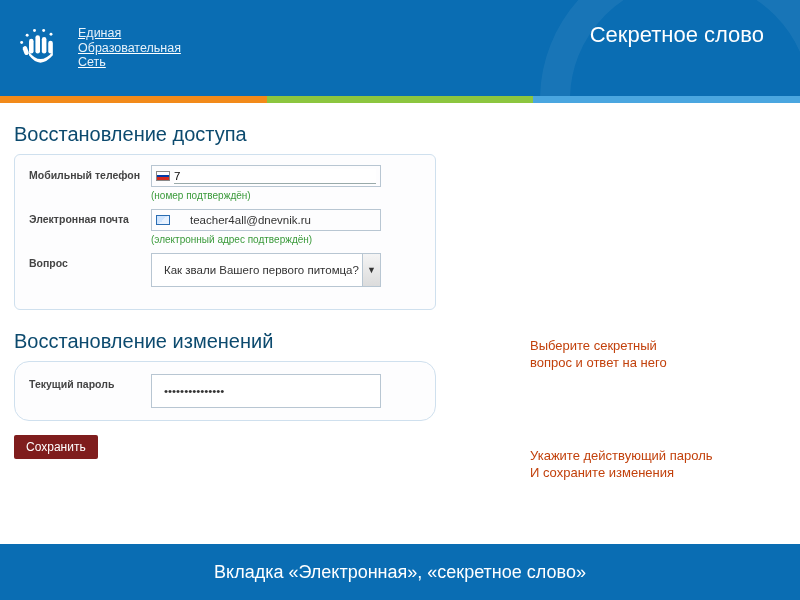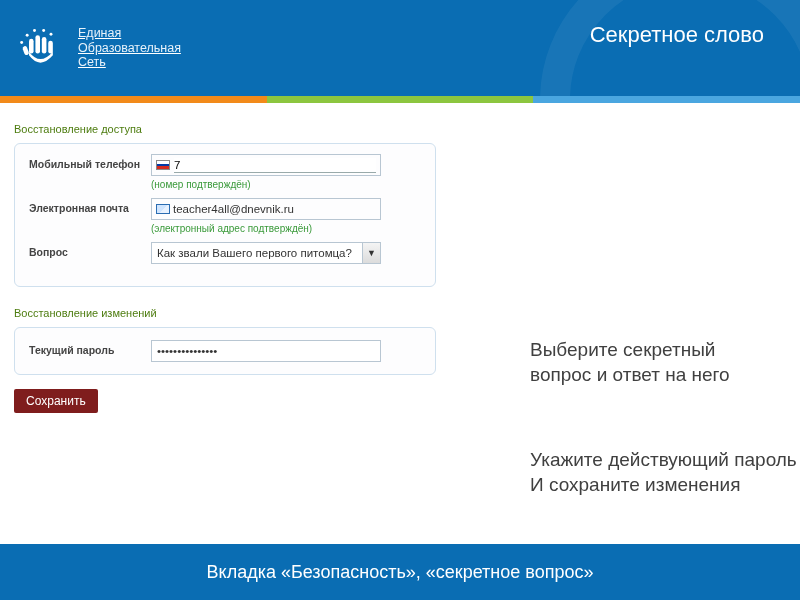--- a/index.html
+++ b/index.html
@@ -35,53 +35,53 @@
   .seg.orange { background:#f28a1a; }
   .seg.green  { background:#8cc63f; }
   .seg.blue   { background:#4aa6e0; }
 
   .content {
     padding: 14px 0 0 14px;
     position:relative;
   }
 
   .section-title {
-    font-size: 11px;
-    color:#4d7c0f;
+    font-size: 20px;
+    color:#0c4a6e;
     margin: 6px 0 8px 0;
     font-weight:400;
   }
 
   .form-box {
     width: 422px;
     border:1px solid #cfe0ee;
     border-radius:6px;
     background:#fdfdfe;
     padding: 10px 14px 14px 14px;
   }
-  .form-box.small { padding: 12px 14px; }
+  .form-box.small { padding: 12px 14px; border-radius: 15px; }
 
   .row { display:flex; align-items:flex-start; margin-bottom:8px; }
   .row:last-child{ margin-bottom:0;}
   .label {
     width: 122px;
     font-size:10.5px;
     font-weight:700;
     color:#444;
     padding-top:4px;
   }
   .field-col { flex:1; }
 
   .input, .select {
     width: 230px;
-    height:22px;
+    height:34px;
     border:1px solid #b8c6d2;
     background:#fff;
     font-size:11.5px;
-    padding: 2px 5px;
+    padding: 2px 12px;
     color:#333;
   }
   .select { appearance:none; background:#fff; width:230px; position:relative;}
   .select-wrap { position:relative; width:230px; }
   .select-wrap .caret {
     position:absolute; right:1px; top:1px; bottom:1px; width:18px;
     background:linear-gradient(#f4f4f4,#dcdcdc);
     border-left:1px solid #b8c6d2;
     display:flex; align-items:center; justify-content:center;
     font-size:9px; color:#333; pointer-events:none;
@@ -90,32 +90,32 @@
   .phone-field {
     display:flex; align-items:center; gap:4px;
     border:1px solid #b8c6d2; width:230px; height:22px; padding:0 4px;
   }
   .flag { width:14px; height:10px; background:linear-gradient(#fff 33%, #0039a6 33% 66%, #d52b1e 66%); border:0.5px solid #888; }
   .phone-field input{
     border:none; outline:none; font-size:11.5px; flex:1; border-bottom:1px solid #9aa; height:15px;
   }
 
   .email-field {
-    display:flex; align-items:center; gap:3px;
+    display:flex; align-items:center; gap:20px;
     border:1px solid #b8c6d2; width:230px; height:22px; padding:0 4px;
   }
   .mail-icon{ width:14px; height:10px; border:1px solid #2b6db2; background:linear-gradient(135deg,#cfe5ff 0 50%,#e8f2ff 50%); position:relative;}
   .email-field .val{ font-size:11.5px; color:#333;}
 
   .hint { font-size:10px; color:#3a9a3a; margin-top:3px; }
 
   .callout {
     position:absolute;
-    font-size:19px;
-    color:#404040;
+    font-size:13px;
+    color:#c2410c;
     line-height:1.3;
   }
   .callout.one { top: 235px; left: 530px; }
   .callout.two { top: 345px; left: 530px; }
 
   .arrow {
     position:absolute;
     height:0;
   }
 
@@ -252,14 +252,14 @@
   <div class="arrow a1">
     
   </div>
   <div class="arrow a2">
     
   </div>
 
 </div>
 
 <div class="footer">
-  <span>Вкладка «Безопасность», «секретное вопрос»</span>
+  <span>Вкладка «Электронная», «секретное слово»</span>
 </div>
 
 </body></html>

